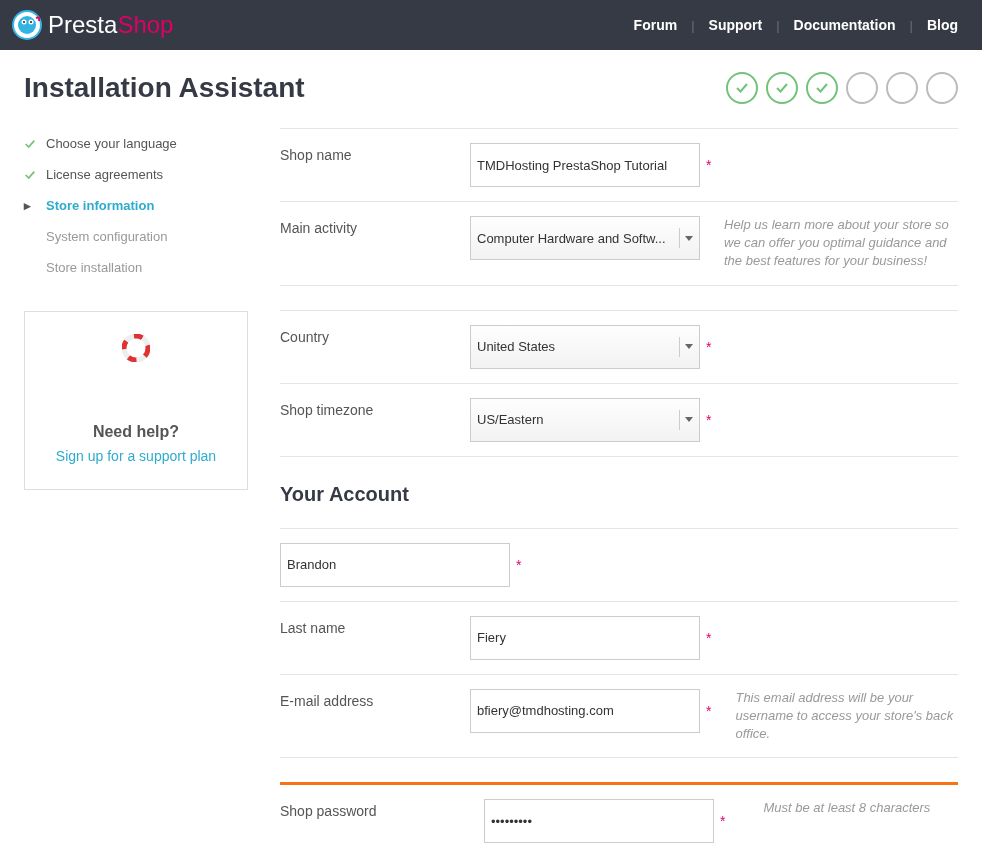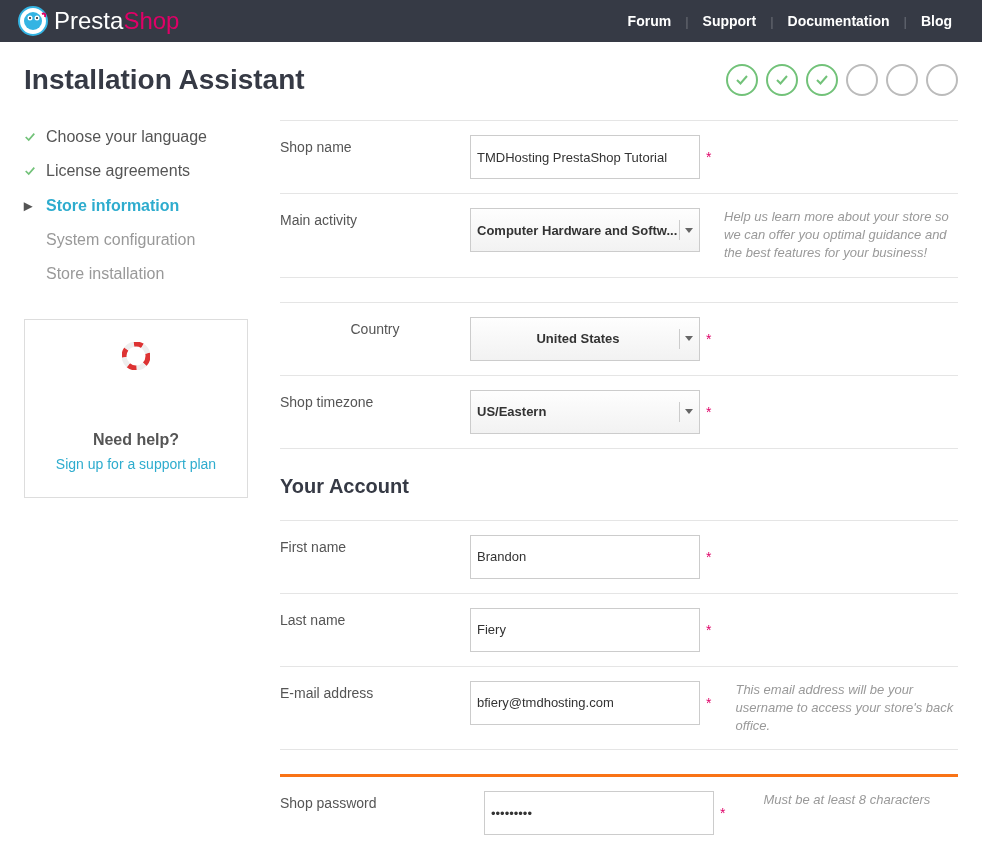--- a/index.html
+++ b/index.html
@@ -1,38 +1,38 @@
 <!DOCTYPE html>
 <html><head>
   <meta charset="utf-8">
   <style>
     * { box-sizing: border-box; margin: 0; padding: 0; }
     body { font-family: "Helvetica Neue", Arial, sans-serif; font-size: 13px; color: #555; background: #fff; width: 982px; }
     
-    .topbar { background: #363a45; height: 42px; display: flex; align-items: center; padding: 0 18px; }
+    .topbar { background: #363a45; height: 50px; display: flex; align-items: center; padding: 0 12px; }
     .logo { display: flex; align-items: center; }
     .logo-text { font-size: 24px; font-weight: 300; color: #fff; margin-left: 6px; }
     .logo-text .shop { color: #df0067; }
     .topnav { margin-left: auto; display: flex; align-items: center; gap: 0; }
     .topnav a { color: #fff; font-weight: bold; font-size: 14px; text-decoration: none; padding: 0 12px; cursor: pointer; }
     .topnav .sep { color: #6a6e77; padding: 0 2px; }
     
     .content { padding: 22px 24px; }
     
     .header-row { display: flex; align-items: center; margin-bottom: 24px; }
     .page-title { font-size: 28px; font-weight: bold; color: #363a45; }
     .progress-dots { margin-left: auto; display: flex; gap: 8px; }
     .dot { width: 32px; height: 32px; border-radius: 50%; border: 2px solid #bbb; display: flex; align-items: center; justify-content: center; }
     .dot.done { border-color: #72c279; color: #72c279; }
     .dot.done svg { width: 14px; height: 14px; }
     
     .columns { display: flex; gap: 32px; }
     .sidebar { width: 224px; flex-shrink: 0; }
     .steps { list-style: none; }
-    .steps li { display: flex; align-items: center; padding: 8px 0; font-size: 16px; color: #999; font-weight: 400; }
+    .steps li { display: flex; align-items: center; padding: 8px 0; font-size: 13px; color: #999; font-weight: 400; }
     .steps li .step-icon { width: 16px; margin-right: 6px; display: inline-flex; align-items: center; }
     .steps li.completed { color: #555; }
     .steps li.completed .step-icon { color: #72c279; }
     .steps li.current { color: #2eacce; font-weight: bold; }
     .steps li.current .step-icon { color: #555; }
     
     .help-box { border: 1px solid #ddd; margin-top: 28px; padding: 22px 18px; text-align: center; }
     .help-box .lifering { margin: 0 auto 10px; width: 28px; height: 28px; }
     .help-title { font-size: 16px; font-weight: bold; color: #555; margin-bottom: 6px; margin-top: 48px; }
     .help-link { color: #2eacce; font-size: 14px; text-decoration: none; line-height: 1.4; cursor: pointer; }
@@ -45,21 +45,21 @@
     .field-row:first-of-type { border-top: 1px solid #e5e5e5; }
     .field-label { width: 190px; flex-shrink: 0; color: #555; font-size: 14px; padding-top: 4px; }
     .field-input-wrap { display: flex; align-items: center; }
     .field-input-wrap input, .field-input-wrap .select { width: 230px; height: 44px; border: 1px solid #ccc; padding: 2px 6px; font-size: 13px; background: #fff; color: #333; }
     .field-input-wrap .select { background: linear-gradient(#fefefe, #f2f2f2); display: flex; align-items: center; justify-content: space-between; cursor: pointer; padding-right: 2px; }
     .select-caret { width: 18px; height: 20px; border-left: 1px solid #ccc; display: flex; align-items: center; justify-content: center; }
     .select-caret::after { content: ""; border-left: 4px solid transparent; border-right: 4px solid transparent; border-top: 5px solid #666; }
     .req { color: #df0067; margin-left: 6px; font-size: 14px; vertical-align: middle; }
     .field-help { margin-left: 24px; font-style: italic; color: #999; font-size: 13px; max-width: 230px; line-height: 1.4; }
     
-    .sel-text { white-space: nowrap; overflow: hidden; text-overflow: ellipsis; flex: 1; font-weight: bold; }
+    .sel-text { white-space: nowrap; overflow: hidden; text-overflow: ellipsis; flex: 1; }
   </style>
 </head>
 <body>
 
 <div class="topbar">
   <div class="logo">
     <svg width="30" height="30" viewBox="0 0 30 30">
       <circle cx="15" cy="15" r="14" fill="#fff" stroke="#34b4e3" stroke-width="2"></circle>
       <circle cx="15" cy="15" r="9" fill="#34b4e3"></circle>
       <circle cx="12" cy="12" r="2.5" fill="#fff"></circle>
@@ -163,21 +163,21 @@
         <div class="field-label">Main activity</div>
         <div class="field-input-wrap">
           <div class="select">
             <span class="sel-text">Computer Hardware and Softw...</span>
             <span class="select-caret"></span>
           </div>
         </div>
         <div class="field-help">Help us learn more about your store so we can offer you optimal guidance and the best features for your business!</div>
       </div>
 
-      <div class="field-row" style="border-top:1px solid #e5e5e5; margin-top:24px;text-align:center;">
+      <div class="field-row" style="border-top:1px solid #e5e5e5; margin-top:24px;">
         <div class="field-label">Country</div>
         <div class="field-input-wrap">
           <div class="select">
             <span class="sel-text">United States</span>
             <span class="select-caret"></span>
           </div>
           <span class="req">*</span>
         </div>
       </div>
 
@@ -188,21 +188,20 @@
             <span class="sel-text">US/Eastern</span>
             <span class="select-caret"></span>
           </div>
           <span class="req">*</span>
         </div>
       </div>
 
       <h2 class="section-title mt">Your Account</h2>
 
       <div class="field-row" style="border-top:1px solid #e5e5e5;">
-        <div class="field-label">First name</div>
         <div class="field-input-wrap">
           <input type="text" value="Brandon" style="">
           <span class="req">*</span>
         </div>
       </div>
 
       <div class="field-row">
         <div class="field-label">Last name</div>
         <div class="field-input-wrap">
           <input type="text" value="Fiery" style="">

